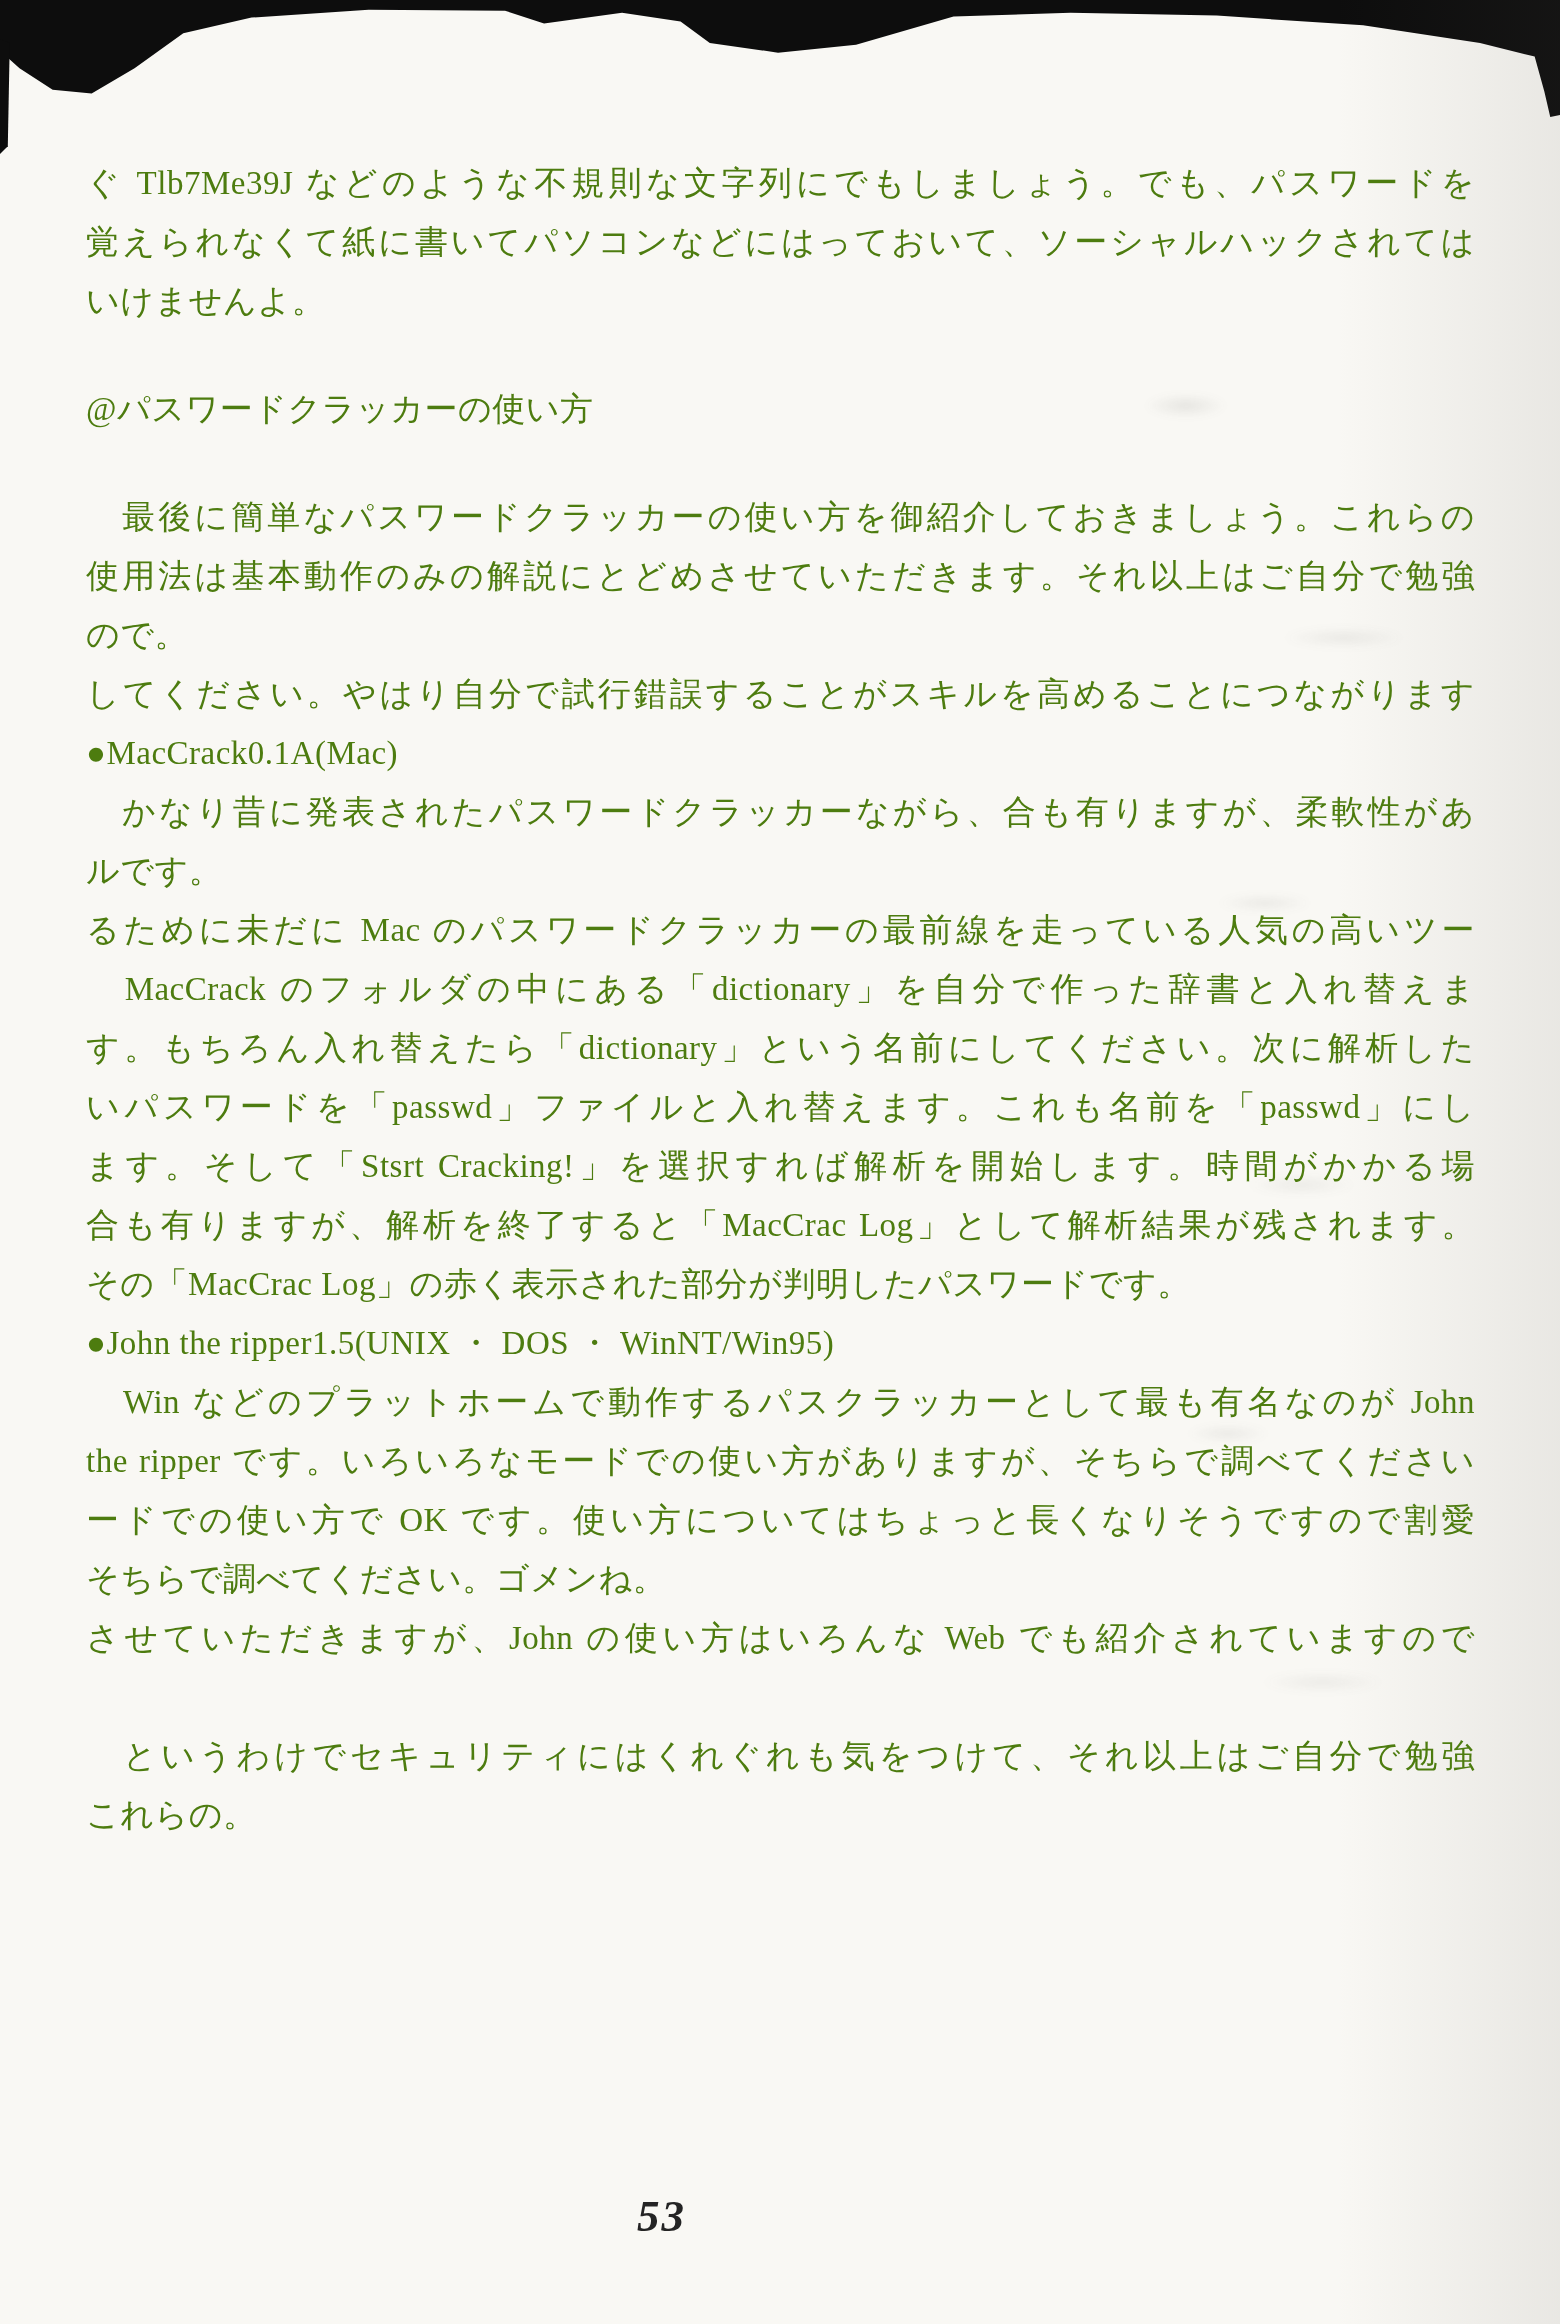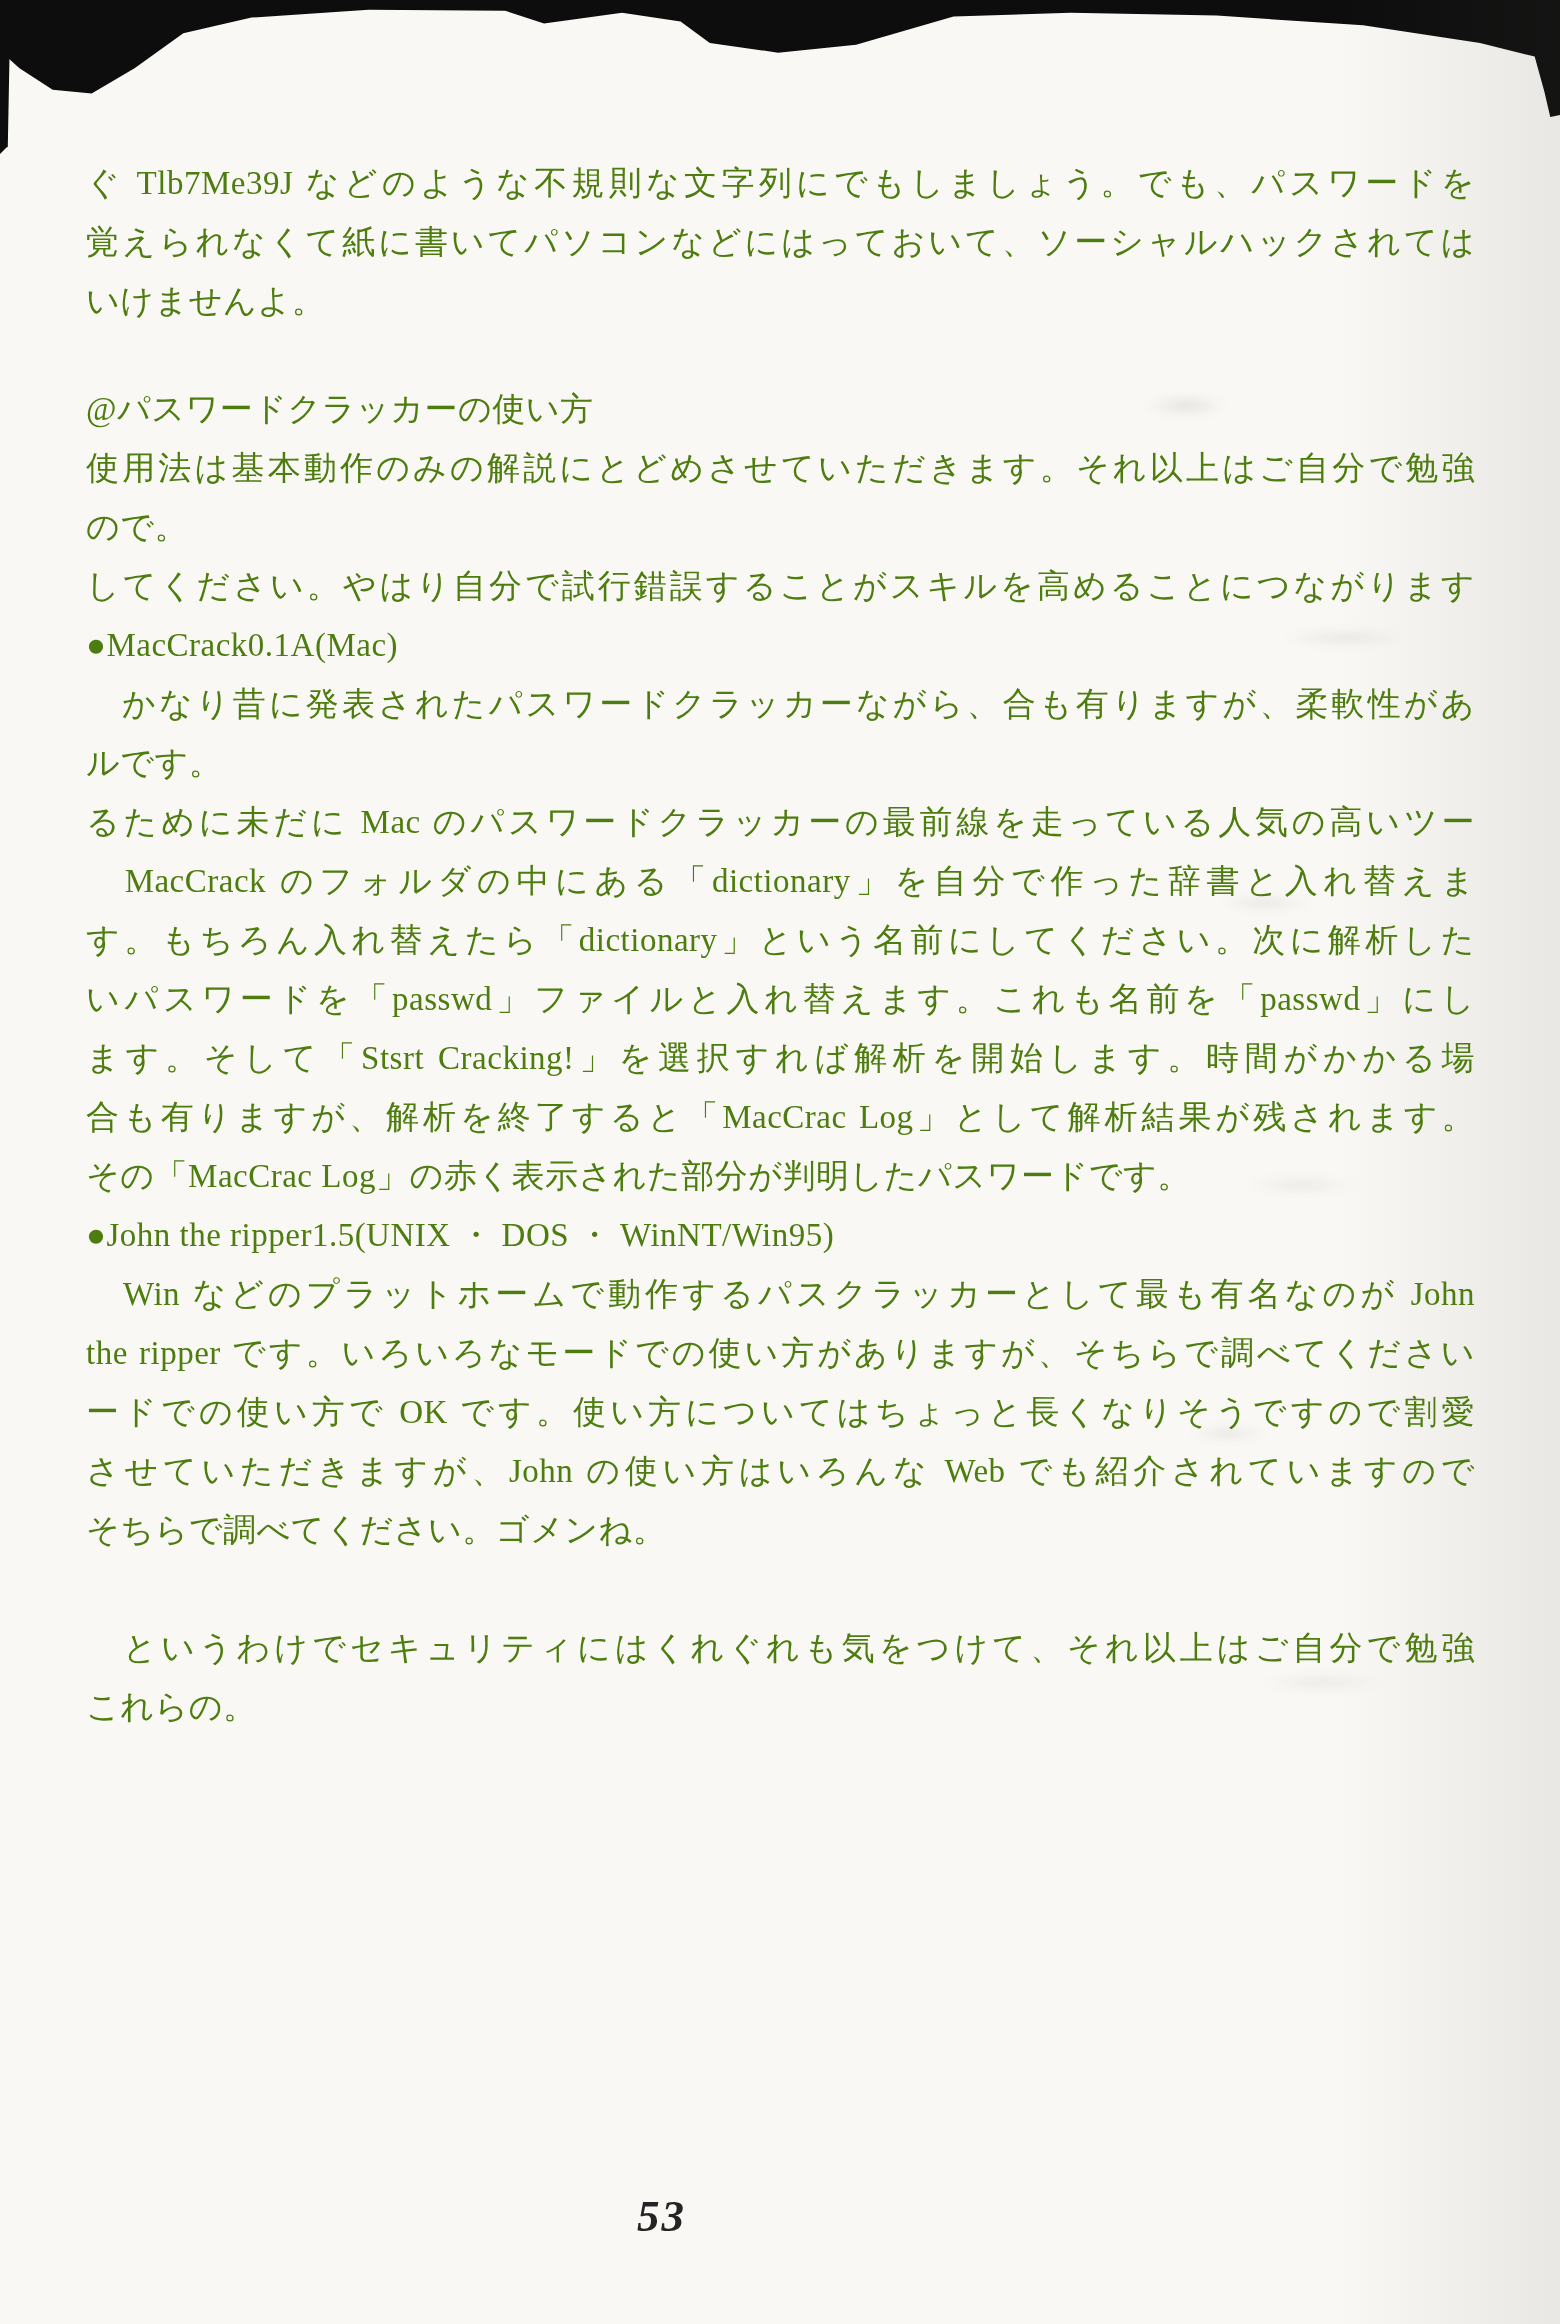--- a/index.html
+++ b/index.html
@@ -68,37 +68,38 @@
 
 <div class="shade-right"></div>
 
 <div class="bleed-through"></div>
 
 <div class="page-text">
   <div class="line j">ぐ Tlb7Me39J などのような不規則な文字列にでもしましょう。でも、パスワードを</div>
   <div class="line j">覚えられなくて紙に書いてパソコンなどにはっておいて、ソーシャルハックされては</div>
   <div class="line">いけませんよ。</div>
   <div class="line heading gap50">@パスワードクラッカーの使い方</div>
+  <div class="line j gap50">　最後に簡単なパスワードクラッカーの使い方を御紹介しておきましょう。これらの</div>
   <div class="line j">使用法は基本動作のみの解説にとどめさせていただきます。それ以上はご自分で勉強</div>
   <div class="line">ので。</div>
   <div class="line j">してください。やはり自分で試行錯誤することがスキルを高めることにつながります</div>
   <div class="line">●MacCrack0.1A(Mac)</div>
   <div class="line j">　かなり昔に発表されたパスワードクラッカーながら、合も有りますが、柔軟性があ</div>
   <div class="line">ルです。</div>
   <div class="line j">るために未だに Mac のパスワードクラッカーの最前線を走っている人気の高いツー</div>
   <div class="line j">　MacCrack のフォルダの中にある「dictionary」を自分で作った辞書と入れ替えま</div>
   <div class="line j">す。もちろん入れ替えたら「dictionary」という名前にしてください。次に解析した</div>
   <div class="line j">いパスワードを「passwd」ファイルと入れ替えます。これも名前を「passwd」にし</div>
   <div class="line j">ます。そして「Stsrt Cracking!」を選択すれば解析を開始します。時間がかかる場</div>
   <div class="line j">合も有りますが、解析を終了すると「MacCrac Log」として解析結果が残されます。</div>
   <div class="line">その「MacCrac Log」の赤く表示された部分が判明したパスワードです。</div>
   <div class="line">●John the ripper1.5(UNIX ・ DOS ・ WinNT/Win95)</div>
   <div class="line j">　Win などのプラットホームで動作するパスクラッカーとして最も有名なのが John</div>
   <div class="line j">the ripper です。いろいろなモードでの使い方がありますが、そちらで調べてください</div>
   <div class="line j">ードでの使い方で OK です。使い方についてはちょっと長くなりそうですので割愛</div>
+  <div class="line">そちらで調べてください。ゴメンね。</div>
   <div class="line j">させていただきますが、John の使い方はいろんな Web でも紹介されていますので</div>
-  <div class="line">そちらで調べてください。ゴメンね。</div>
   <div class="line j gap60">　というわけでセキュリティにはくれぐれも気をつけて、それ以上はご自分で勉強</div>
   <div class="line">これらの。</div>
 </div>
 
 <div class="page-number">53</div>
 
 
 </body></html>

